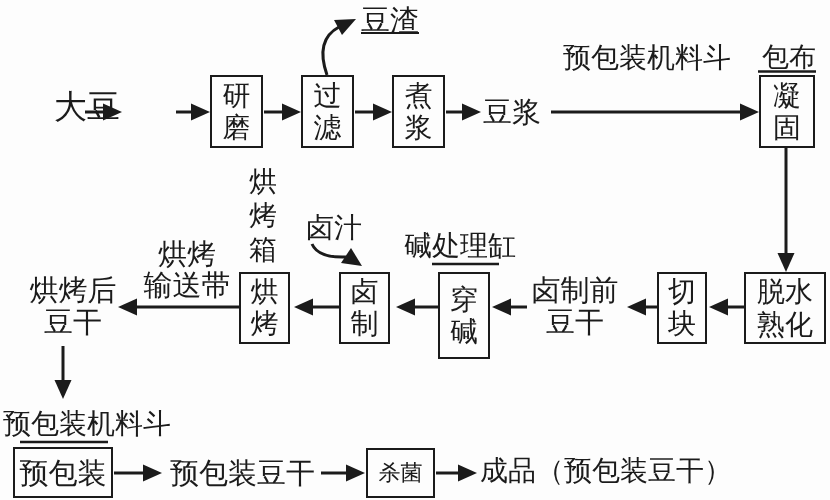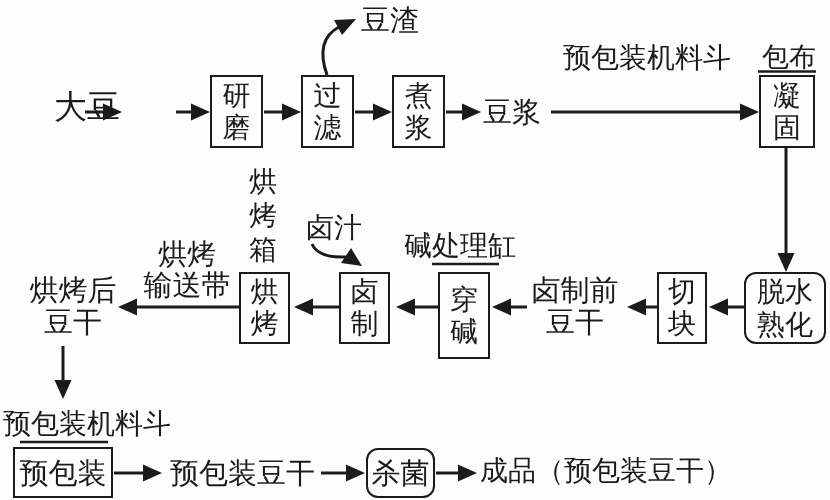--- a/index.html
+++ b/index.html
@@ -86,30 +86,30 @@
       <polygon points="477,473 458,464.5 458,481.5"></polygon>
 
     <line class="rule" x1="758" y1="71.5" x2="816" y2="71.5"></line>
     <line class="rule" x1="432" y1="264" x2="499" y2="264"></line>
     <line class="rule" x1="20" y1="442" x2="108" y2="442"></line>
   </svg>
 
   <div class="txt" style="left:24px;top:92px;font-size:33px;margin-left:30px;">大豆</div>
   <div class="box" style="left:210px;top:75px;width:53px;height:73px;">研磨</div>
   <div class="box" style="left:301px;top:75px;width:53px;height:73px;">过滤</div>
-  <div class="txt" style="left:361px;top:5px;font-size:29px;">豆渣</div>
+  <div class="txt" style="left:361px;top:5px;font-size:29px;text-decoration:underline;">豆渣</div>
   <div class="box" style="left:392px;top:75px;width:53px;height:73px;">煮浆</div>
   <div class="txt" style="left:483px;top:97px;font-size:29px;">豆浆</div>
   <div class="txt wrap" style="left:549px;top:42px;width:196px;font-size:28px;line-height:31px;">
     <span class="ln">预包装机料斗</span>
   </div>
   <div class="txt" style="left:758px;top:42px;width:58px;font-size:27px;text-align:right;">包布</div>
   <div class="box" style="left:759px;top:75px;width:56px;height:73px;">凝固</div>
 
-  <div class="box" style="left:744px;top:272px;width:82px;height:72px;line-height:33px;border-radius:12px;">脱水熟化</div>
+  <div class="box" style="left:744px;top:272px;width:82px;height:72px;line-height:33px;">脱水熟化</div>
   <div class="box" style="left:657px;top:272px;width:50px;height:72px;">切块</div>
   <div class="txt wrap" style="left:527px;top:274px;width:96px;font-size:29px;line-height:32px;">
     <span class="ln">卤制前</span>
     <span class="ln">豆干</span>
   </div>
   <div class="txt" style="left:404px;top:231px;font-size:28px;">碱处理缸</div>
   <div class="box" style="left:438px;top:272px;width:52px;height:87px;">穿碱</div>
   <div class="txt" style="left:306px;top:213px;font-size:28px;">卤汁</div>
   <div class="box" style="left:339px;top:272px;width:51px;height:72px;">卤制</div>
   <div class="txt wrap" style="left:246px;top:165px;width:34px;font-size:28px;line-height:34px;">烘烤箱</div>
@@ -119,16 +119,16 @@
     <span class="ln">输送带</span>
   </div>
   <div class="txt wrap" style="left:25px;top:274px;width:96px;font-size:29px;line-height:32px;">
     <span class="ln">烘烤后</span>
     <span class="ln">豆干</span>
   </div>
 
   <div class="txt" style="left:3px;top:409px;font-size:28px;">预包装机料斗</div>
   <div class="box" style="left:13px;top:447px;width:100px;height:51px;font-size:29px;">预包装</div>
   <div class="txt" style="left:170px;top:458px;font-size:29px;">预包装豆干</div>
-  <div class="box" style="left:366px;top:448px;width:69px;height:50px;font-size:29px;border-radius:12px;">杀菌</div>
+  <div class="box" style="left:366px;top:448px;width:69px;height:50px;font-size:22px;">杀菌</div>
   <div class="txt" style="left:480px;top:456px;font-size:28px;">成品（预包装豆干）</div>
 
 </div>
 
 </body></html>

